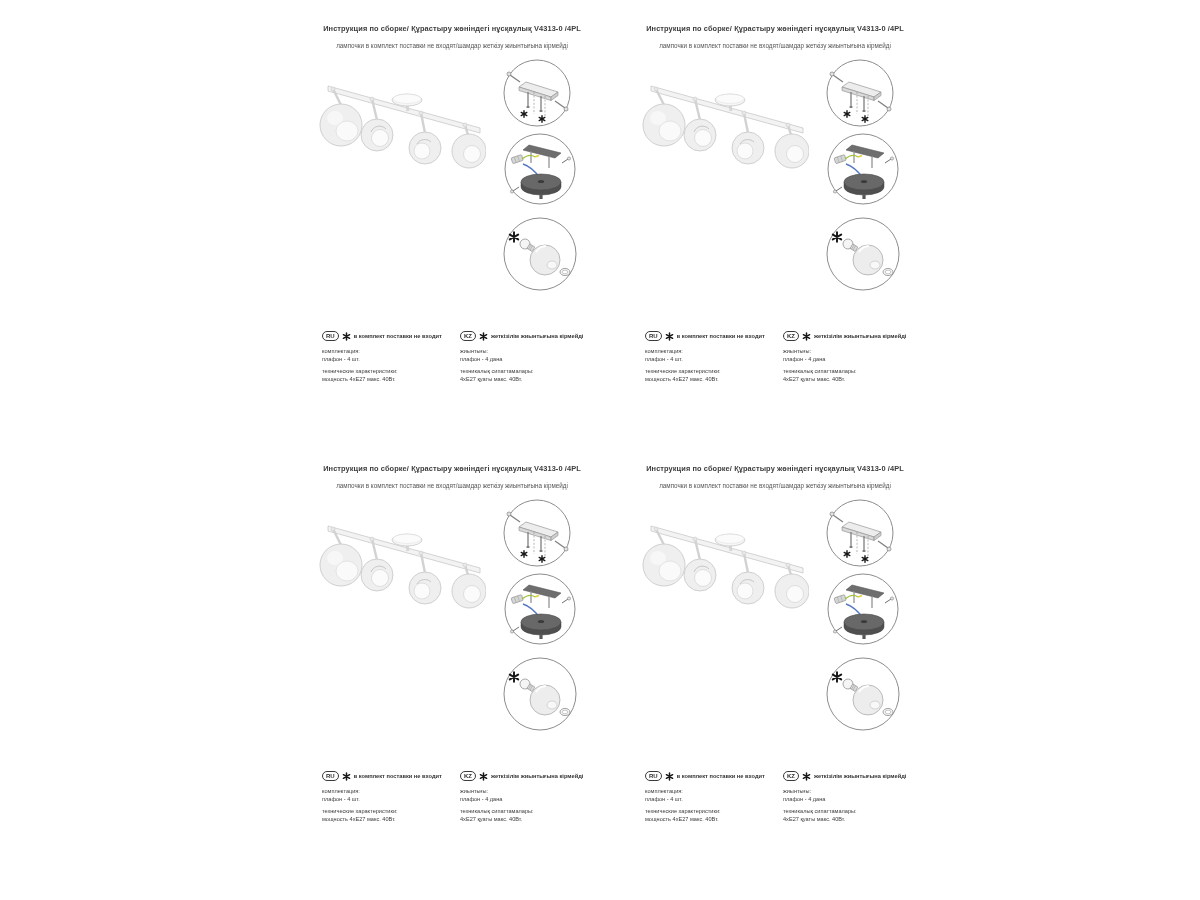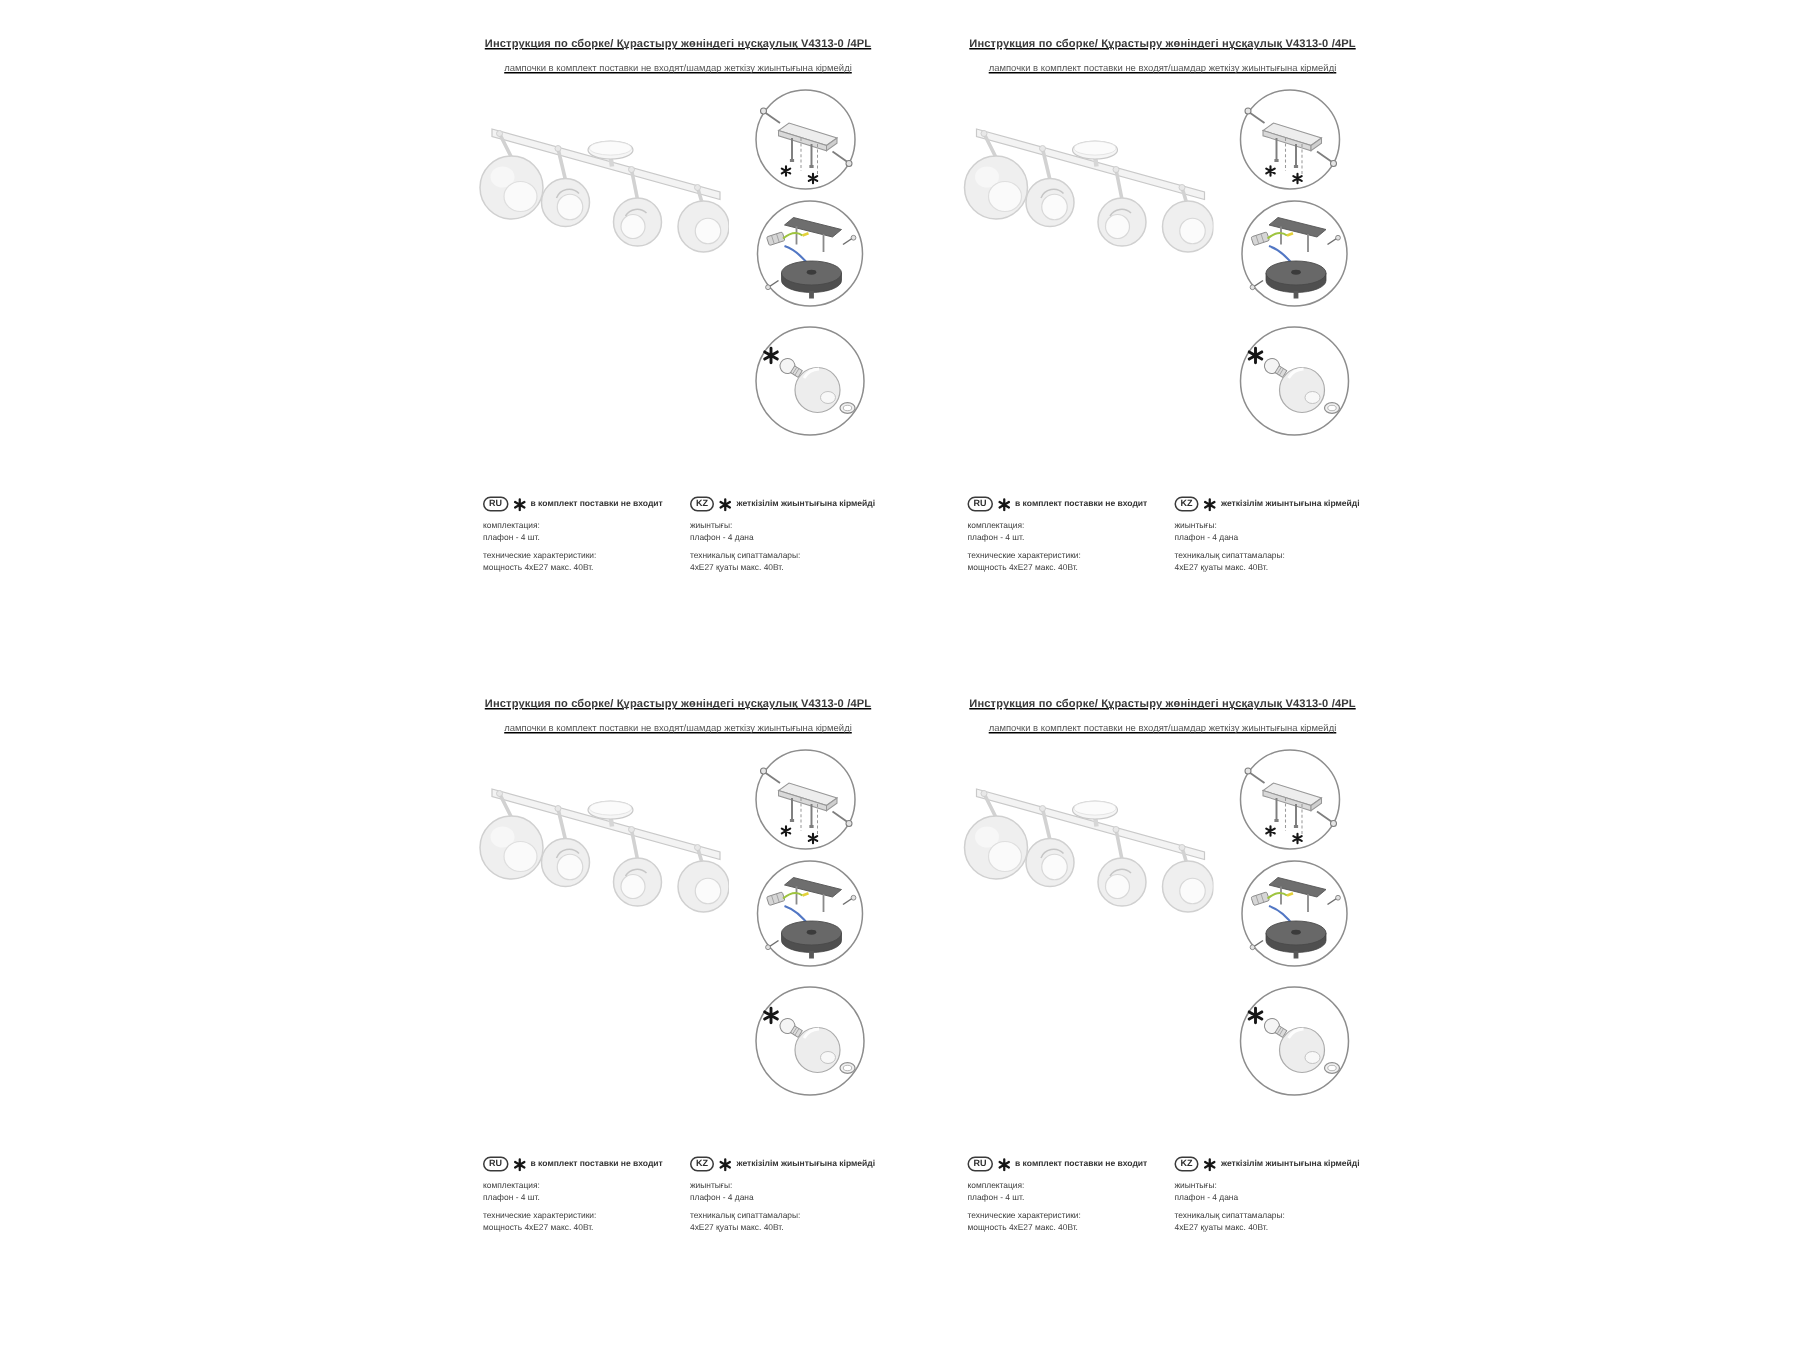--- a/index.html
+++ b/index.html
@@ -5,21 +5,21 @@
   html,body{margin:0;padding:0;}
   body{
     width:1200px;height:900px;position:relative;background:#ffffff;
     font-family:"Liberation Sans",sans-serif;overflow:hidden;
   }
   .grid{
     position:absolute;left:312px;top:18px;
     display:grid;grid-template-columns:323px 323px;grid-template-rows:440px 440px;
   }
   .sheet{position:relative;width:323px;height:440px;}
-  .hdr{position:absolute;left:0;top:0;width:280px;text-align:center;text-decoration:underline;}
+  .hdr{position:absolute;left:0;top:0;width:280px;text-align:center;}
   .title{font-size:7.4px;font-weight:bold;color:#3b3b3b;margin:6px 0 0;letter-spacing:.1px;}
   .subtitle{font-size:6.3px;color:#565656;margin:9px 0 0;font-weight:normal;}
   .lamp{position:absolute;left:-4px;top:62px;}
   .steps{position:absolute;left:183px;top:38px;}
   .specs{position:absolute;left:10px;top:313px;display:flex;}
   .spec-col{width:138px;}
   .langline{display:flex;align-items:center;gap:3px;margin-bottom:7px;}
   .oval{
     display:inline-block;border:1px solid #3a3a3a;border-radius:8px;
     font-size:6px;font-weight:bold;color:#2f2f2f;padding:1px 3px;line-height:1;

